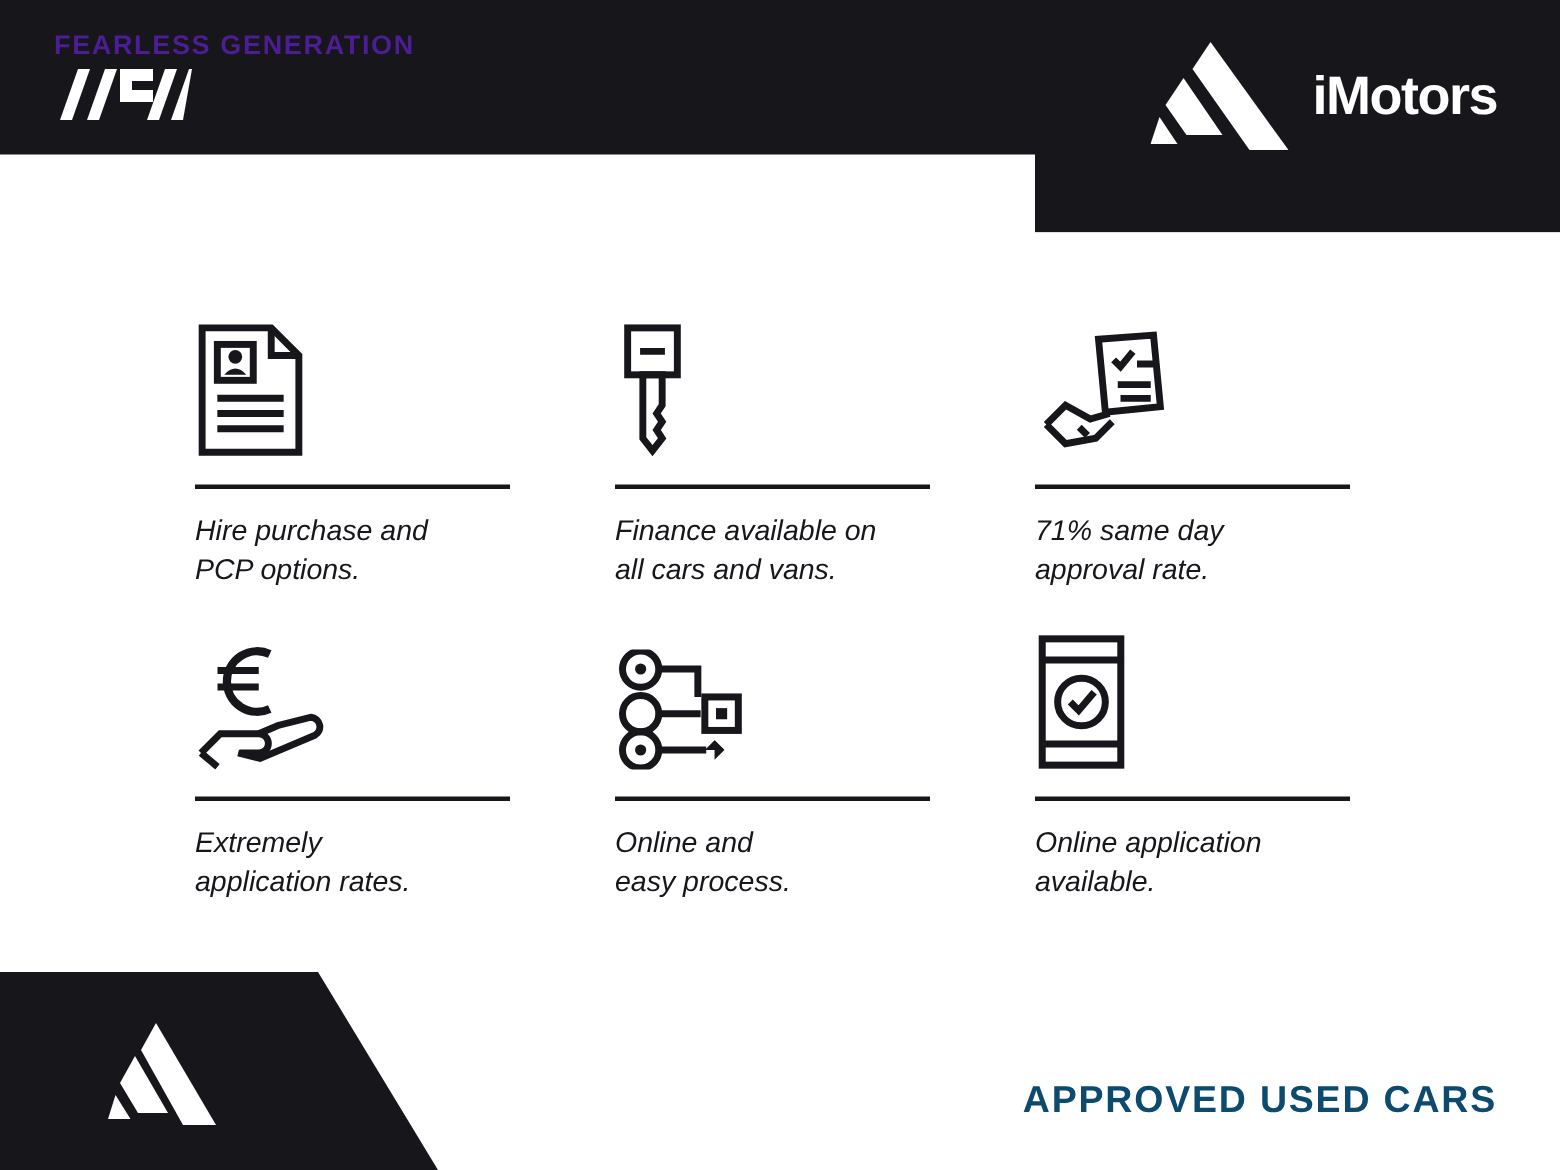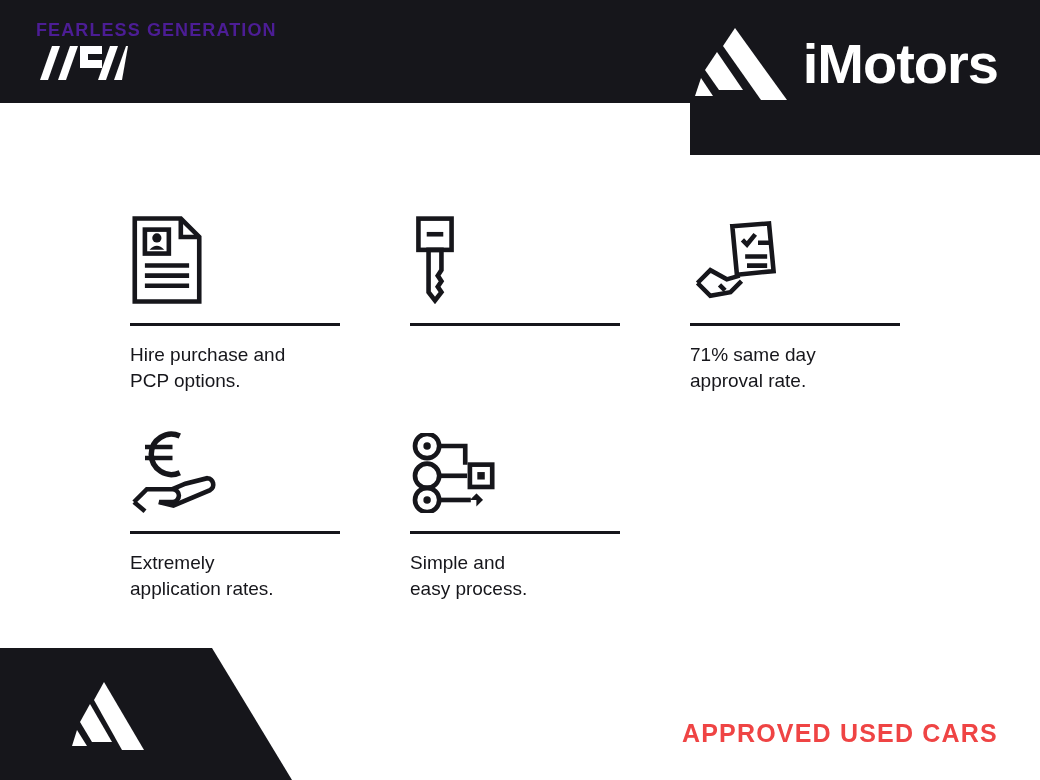--- a/index.html
+++ b/index.html
@@ -54,37 +54,38 @@
     position: absolute;
     right: 42px;
     top: 28px;
     display: flex;
     align-items: center;
     gap: 16px;
   }
   .brand-logo { width: 92px; height: 72px; }
   .brand-name {
     color: #ffffff;
-    font-size: 56px;
+    font-size: 36px;
     font-weight: bold;
     letter-spacing: -1px;
     line-height: 1;
   }
 
   
   .grid {
     position: absolute;
     left: 130px;
     top: 185px;
     width: 780px;
     display: grid;
     grid-template-columns: repeat(3, 280px);
     grid-template-rows: 208px 208px;
     column-gap: 0px;
     row-gap: 0px;
+    font-style: italic;
   }
   .cell { position: relative; width: 280px; }
   .icon-wrap {
     height: 120px;
     display: flex;
     align-items: flex-end;
     justify-content: flex-start;
     padding-left: 2px;
   }
   .cell .rule {
@@ -119,21 +120,21 @@
     width: 72px;
     height: 68px;
   }
   .footer-text {
     position: absolute;
     right: 42px;
     bottom: 32px;
     font-size: 25px;
     font-weight: bold;
     letter-spacing: 1.2px;
-    color: #ef4444;
+    color: #0c4a6e;
   }
 </style>
 </head>
 <body>
 
 <div class="page">
 
   <div class="header">
     <div class="header-shape"></div>
 
@@ -189,20 +190,22 @@
       <div class="icon-wrap">
         <svg viewBox="0 0 50 96" width="46" height="90" aria-hidden="true">
           <g fill="none" stroke="#16161b" stroke-width="5">
             <rect x="7" y="3" width="36" height="34"></rect>
             <path d="M16,20 h18"></path>
             <path d="M18,37 h14 v22 l-4,6 4,6 -4,6 4,6 -7,9 -7,-9 z"></path>
           </g>
         </svg>
       </div>
       <div class="rule"></div>
+      <div class="caption">Finance available on
+all cars and vans.</div>
     </div>
 
     <div class="cell">
       <div class="icon-wrap">
         <svg viewBox="0 0 96 96" width="88" height="88" aria-hidden="true">
           <g fill="none" stroke="#16161b" stroke-width="5">
             <path d="M44,10 l40,-3 5,52 -40,4 z"></path>
             <path d="M55,25 l5,5 9,-11"></path>
             <path d="M72,28 h12 M58,43 h24 M60,53 h22"></path>
             <path d="M6,72 l14,-14 18,10 14,-4"></path>
@@ -246,24 +249,39 @@
             <rect x="70" y="42" width="8" height="8" fill="#16161b" stroke="none"></rect>
             <path d="M29,14 h28 v20"></path>
             <path d="M29,46 h30"></path>
             <path d="M29,72 h34"></path>
             <polygon points="62,72 76,72 69,65" fill="#16161b" stroke="none"></polygon>
             <polygon points="69,79 69,65 76,72" fill="#16161b" stroke="none"></polygon>
           </g>
         </svg>
       </div>
       <div class="rule"></div>
-      <div class="caption">Simple and
+      <div class="caption">Online and
 easy process.</div>
     </div>
 
+    <div class="cell">
+      <div class="icon-wrap">
+        <svg viewBox="0 0 62 96" width="58" height="90" aria-hidden="true">
+          <g fill="none" stroke="#16161b" stroke-width="5">
+            <rect x="3" y="3" width="56" height="90"></rect>
+            <path d="M3,18 h56 M3,78 h56"></path>
+            <circle cx="31" cy="48" r="17"></circle>
+            <path d="M23,48 l6,6 11,-13"></path>
+          </g>
+        </svg>
+      </div>
+      <div class="rule"></div>
+      <div class="caption">Online application
+available.</div>
+    </div>
 
   </div>
 
   <div class="footer-shape"></div>
   <div class="footer-logo">
     <svg viewBox="0 0 72 68" width="72" height="68" aria-hidden="true">
       <g fill="#ffffff">
         <polygon points="32,0 72,68 50,68 22,18"></polygon>
         <polygon points="18,22 40,60 20,60 8,40"></polygon>
         <polygon points="5,48 15,64 0,64"></polygon>

